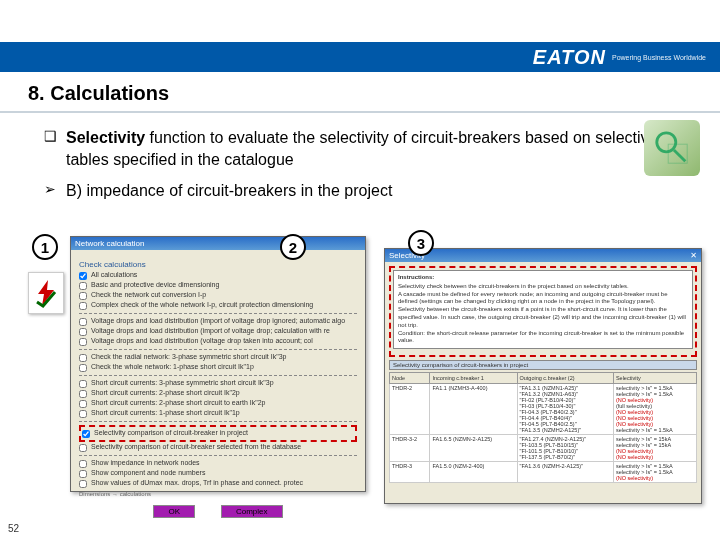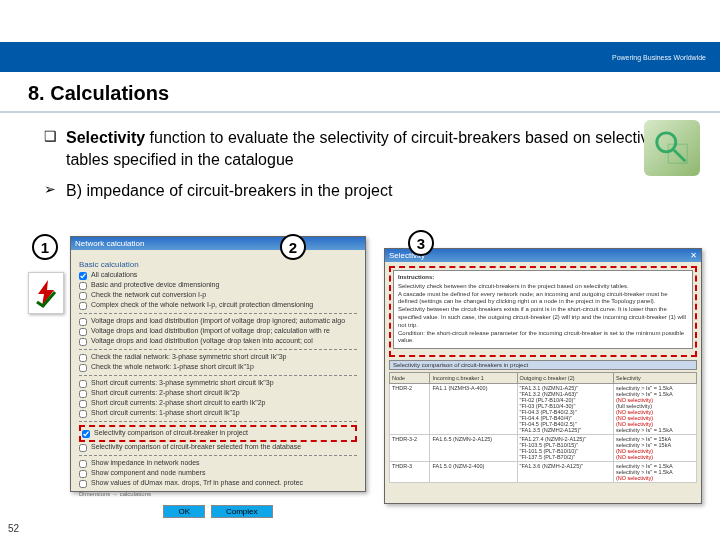--- a/index.html
+++ b/index.html
@@ -23,41 +23,42 @@
 .l1{top:6px;left:4px}.l2{top:6px;left:252px}.l3{top:2px;left:380px}
 .panel{position:absolute;background:#ece9d8;border:1px solid #666;box-shadow:2px 2px 4px rgba(0,0,0,.3);font-size:7px;color:#333}
 .panelA{top:8px;left:42px;width:296px;height:256px}
 .panelA .tb{background:linear-gradient(#2a6ec8,#5b9bd5);color:#fff;padding:2px 4px;font-size:8px}
 .panelA .body{padding:6px 8px}
 .panelA .grp-title{font-size:8px;color:#2a5a9a;margin:4px 0 2px}
 .panelA .chk{display:flex;align-items:flex-start;gap:4px;margin:1px 0;line-height:1.2}
 .panelA .chk input{width:8px;height:8px;margin-top:1px}
 .panelA .sep{border-top:1px dashed #888;margin:3px 0}
 .panelA .btns{text-align:center;margin-top:8px}
-.panelA .btns button{font-size:8px;padding:1px 14px;margin:0 2px;background:#0ea5e9;border:1px solid #888}
+.panelA .btns button{font-size:8px;padding:1px 14px;margin:0 12px;background:#a21caf;border:1px solid #888}
 .db1{border:2px dashed #c00;padding:1px}
 .bolt-icon{position:absolute;top:44px;left:0;width:36px;height:42px;background:#fff;border:1px solid #ccc;box-shadow:1px 1px 3px rgba(0,0,0,.3);display:flex;align-items:center;justify-content:center}
 .bolt-icon svg{width:24px;height:30px}
 .panelB{top:20px;left:356px;width:318px;height:256px}
 .panelB .tb{background:linear-gradient(#2a6ec8,#5b9bd5);color:#fff;padding:2px 4px;font-size:8px;display:flex;justify-content:space-between}
 .panelB .body{padding:4px}
 .panelB .instr{border:1px solid #888;background:#fff;padding:3px 4px;font-size:6px;line-height:1.3;color:#333;margin-bottom:4px}
 .panelB .instr .t{font-weight:bold;margin-bottom:1px}
 .panelB table{width:100%;border-collapse:collapse;background:#fff;font-size:5.5px}
 .panelB th{background:#ece9d8;border:1px solid #999;padding:2px;font-weight:normal;text-align:left}
 .panelB td{border:1px solid #ccc;padding:1px 2px;vertical-align:top}
 .panelB .red{color:#c00}
 .db2{border:2px dashed #c00;padding:2px;margin-bottom:3px}
 .pagenum{position:absolute;bottom:6px;left:8px;font-size:10px;color:#333}
 </style>
 </head>
 <body>
 
 <div class="top-bar"></div>
 <div class="blue-bar">
+  <span class="eaton-logo">EATON</span>
   <span class="eaton-tag">Powering Business Worldwide</span>
 </div>
 <div class="section-head">
   <h1>8. Calculations</h1>
 </div>
 
 <div class="content">
   <div class="bullet-row">
     <span class="mk">❑</span>
     <span class="txt"><b>Selectivity</b><span> function to evaluate the selectivity of circuit-breakers based on selectivity tables specified in the catalogue</span></span>
@@ -84,21 +85,21 @@
   <div class="bolt-icon">
     <svg viewBox="0 0 24 30">
         <polygon points="14,2 4,16 10,16 8,28 20,12 13,12" fill="#c00"></polygon>
         <path d="M3 24 l6 4 l12 -14" fill="none" stroke="#060" stroke-width="3"></path>
       </svg>
   </div>
 
   <div class="panel panelA">
     <div class="tb">Network calculation</div>
     <div class="body">
-      <div class="grp-title">Basic calculation</div>
+      <div class="grp-title">Check calculations</div>
       <div class="chk">
           <input type="checkbox" checked="" style="">
           <span>All calculations</span>
         </div>
       <div class="chk">
           <input type="checkbox" style="">
           <span>Basic and protective device dimensioning</span>
         </div>
       <div class="chk">
           <input type="checkbox" style="">

